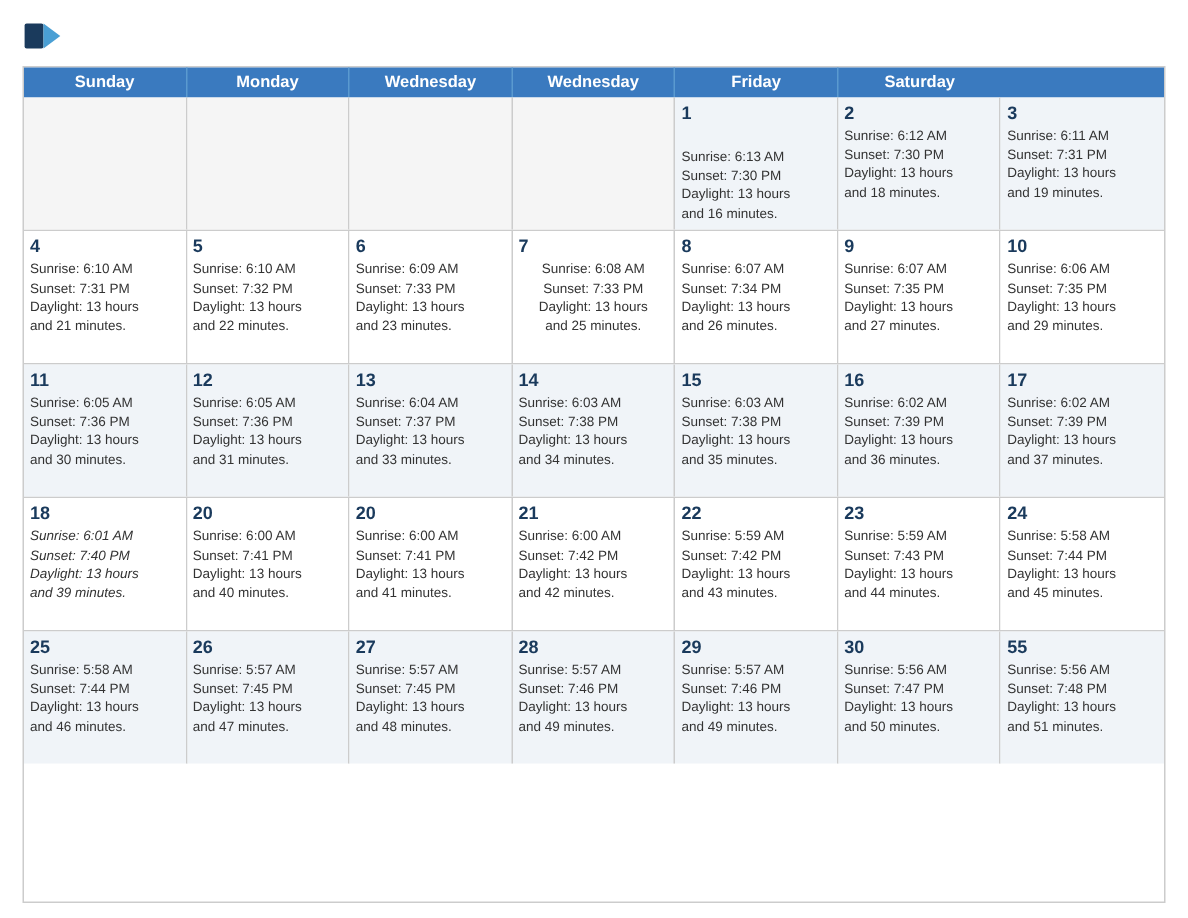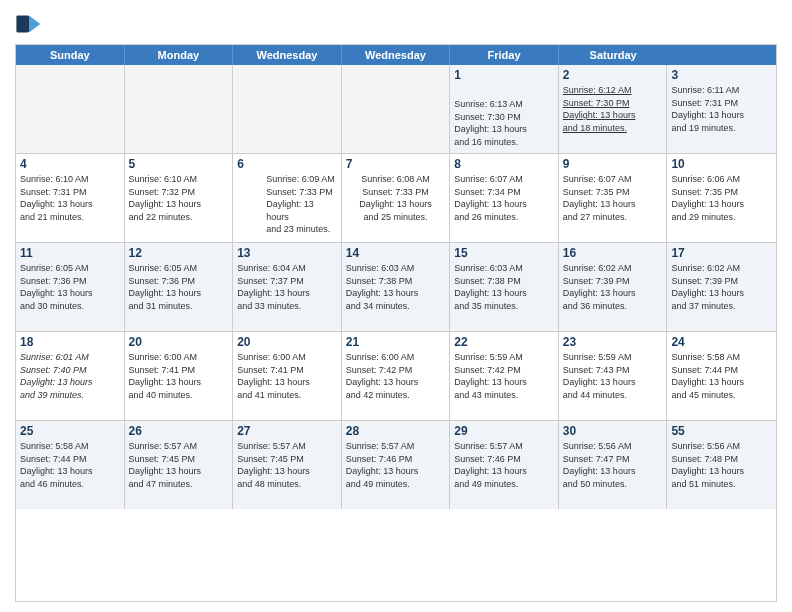--- a/index.html
+++ b/index.html
@@ -143,21 +143,21 @@
           <div class="cal-cell empty"></div>
           <div class="cal-cell shaded">
             <div class="day-num">1</div>
             <div class="day-info" style="white-space: pre-line; margin-top: 16px;">Sunrise: 6:13 AM
 Sunset: 7:30 PM
 Daylight: 13 hours
 and 16 minutes.</div>
           </div>
           <div class="cal-cell shaded">
             <div class="day-num">2</div>
-            <div class="day-info" style="white-space: pre-line; text-decoration: underline;">Sunrise: 6:12 AM
+            <div class="day-info" style="white-space: pre-line;">Sunrise: 6:12 AM
 Sunset: 7:30 PM
 Daylight: 13 hours
 and 18 minutes.</div>
           </div>
           <div class="cal-cell shaded">
             <div class="day-num">3</div>
             <div class="day-info" style="white-space: pre-line;">Sunrise: 6:11 AM
 Sunset: 7:31 PM
 Daylight: 13 hours
 and 19 minutes.</div>
@@ -173,21 +173,21 @@
           </div>
           <div class="cal-cell">
             <div class="day-num">5</div>
             <div class="day-info" style="white-space: pre-line;">Sunrise: 6:10 AM
 Sunset: 7:32 PM
 Daylight: 13 hours
 and 22 minutes.</div>
           </div>
           <div class="cal-cell">
             <div class="day-num">6</div>
-            <div class="day-info" style="white-space: pre-line; margin-left: 29px;">Sunrise: 6:09 AM
+            <div class="day-info" style="white-space: pre-line;">Sunrise: 6:09 AM
 Sunset: 7:33 PM
 Daylight: 13 hours
 and 23 minutes.</div>
           </div>
           <div class="cal-cell">
             <div class="day-num">7</div>
             <div class="day-info" style="white-space: pre-line; text-align: center;">Sunrise: 6:08 AM
 Sunset: 7:33 PM
 Daylight: 13 hours
 and 25 minutes.</div>

